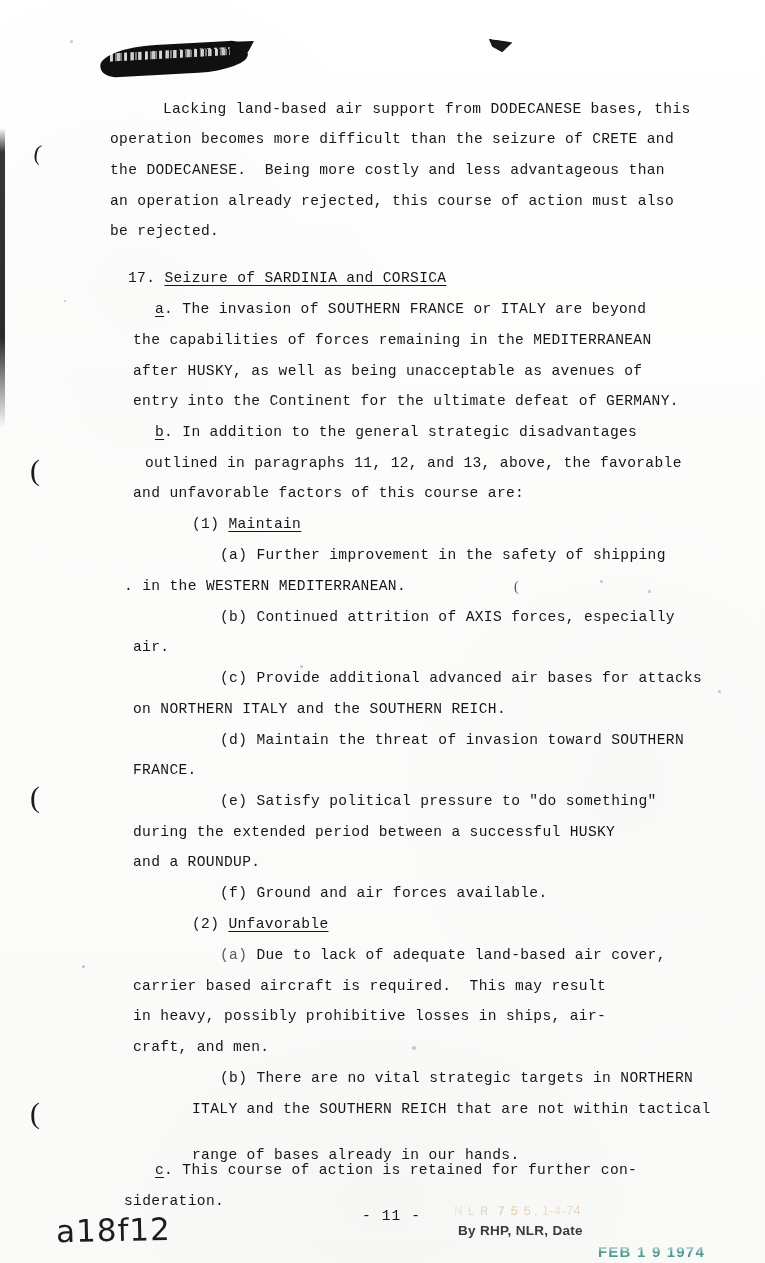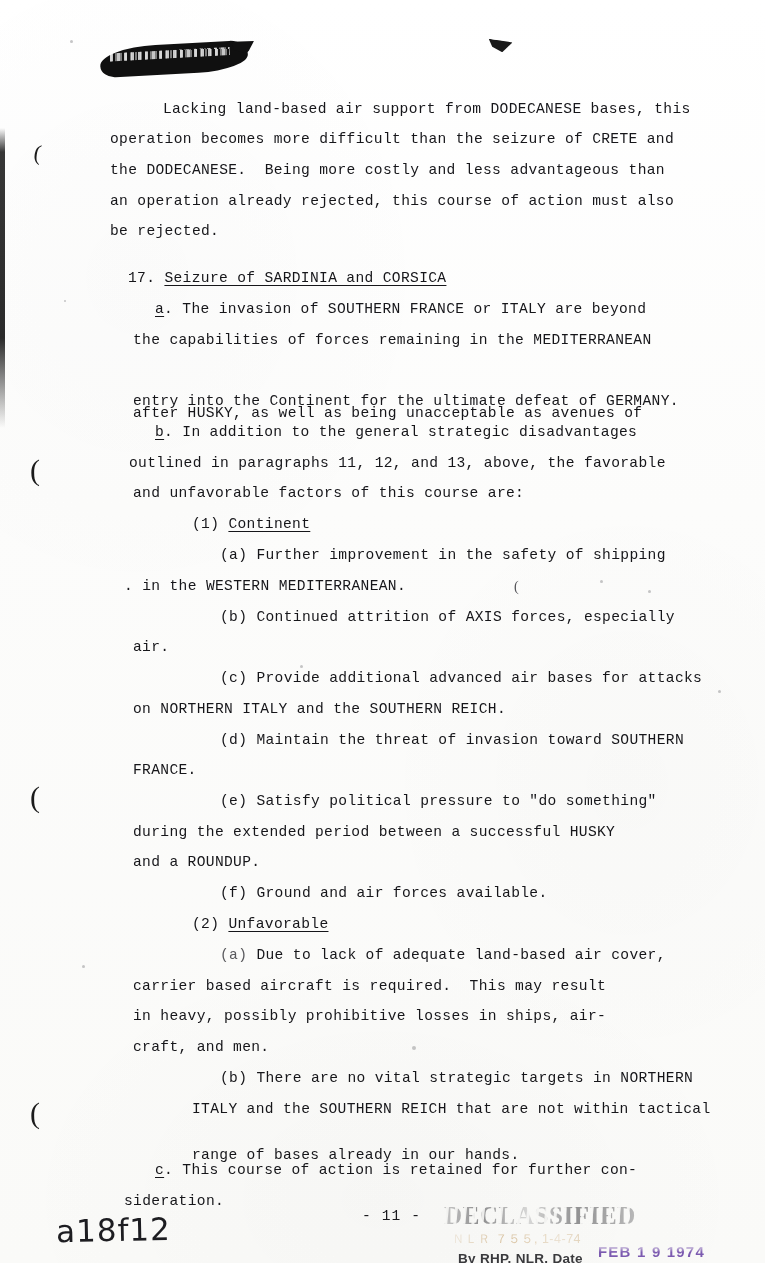--- a/index.html
+++ b/index.html
@@ -168,21 +168,21 @@
     margin-left: 14px;
     white-space: pre;
   }
   .stamp-date {
     position: absolute;
     left: 598px; top: 1243px;
     font-family: "Liberation Sans", sans-serif;
     font-size: 15px;
     font-weight: 700;
     letter-spacing: 1.2px;
-    color: #4c1d95;
+    color: #0f766e;
     opacity: .72;
     white-space: pre;
     -webkit-mask-image: linear-gradient(180deg, rgba(0,0,0,0) 0%, rgba(0,0,0,.35) 22%, rgba(0,0,0,1) 55%, rgba(0,0,0,1) 100%);
     mask-image: linear-gradient(180deg, rgba(0,0,0,0) 0%, rgba(0,0,0,.35) 22%, rgba(0,0,0,1) 55%, rgba(0,0,0,1) 100%);
   }
 
   .handwritten {
     position: absolute;
     left: 56px; top: 1212px;
     font-family: "DejaVu Sans", sans-serif;
@@ -225,28 +225,28 @@
     <div class="line" style="left:163px; top:102px;text-align:right;">Lacking land-based air support from DODECANESE bases, this</div>
     <div class="line" style="left:110px; top:132px;">operation becomes more difficult than the seizure of CRETE and</div>
     <div class="line" style="left:110px; top:163px;">the DODECANESE.  Being more costly and less advantageous than</div>
     <div class="line" style="left:110px; top:194px;">an operation already rejected, this course of action must also</div>
     <div class="line" style="left:110px; top:224px;">be rejected.</div>
 
     <div class="line" style="left:128px; top:271px;"><span>17.</span><span> </span><span class="u">Seizure of SARDINIA and CORSICA</span></div>
 
     <div class="line" style="left:155px; top:302px;"><span class="u">a</span><span>. The invasion of SOUTHERN FRANCE or ITALY are beyond</span></div>
     <div class="line" style="left:133px; top:333px;">the capabilities of forces remaining in the MEDITERRANEAN</div>
-    <div class="line" style="left:133px; top:364px;margin-top:42px;">after HUSKY, as well as being unacceptable as avenues of</div>
+    <div class="line" style="left:133px; top:364px;">after HUSKY, as well as being unacceptable as avenues of</div>
     <div class="line" style="left:133px; top:394px;">entry into the Continent for the ultimate defeat of GERMANY.</div>
 
     <div class="line" style="left:155px; top:425px;"><span class="u">b</span><span>. In addition to the general strategic disadvantages</span></div>
-    <div class="line" style="left:129px; top:456px;">outlined in paragraphs 11, 12, and 13, above, the favorable</div>
+    <div class="line" style="left:145px; top:456px;">outlined in paragraphs 11, 12, and 13, above, the favorable</div>
     <div class="line" style="left:133px; top:486px;">and unfavorable factors of this course are:</div>
 
-    <div class="line" style="left:192px; top:517px;"><span>(1)</span><span> </span><span class="u">Continent</span></div>
+    <div class="line" style="left:192px; top:517px;"><span>(1)</span><span> </span><span class="u">Maintain</span></div>
 
     <div class="line" style="left:220px; top:548px;"><span>(a)</span><span> </span><span>Further improvement in the safety of shipping</span></div>
     <div class="line" style="left:124px; top:579px;">. in the WESTERN MEDITERRANEAN.</div>
 
     <div class="line" style="left:220px; top:610px;"><span>(b)</span><span> </span><span>Continued attrition of AXIS forces, especially</span></div>
     <div class="line" style="left:133px; top:640px;">air.</div>
 
     <div class="line" style="left:220px; top:671px;"><span>(c)</span><span> </span><span>Provide additional advanced air bases for attacks</span></div>
     <div class="line" style="left:133px; top:702px;">on NORTHERN ITALY and the SOUTHERN REICH.</div>
 
@@ -271,21 +271,20 @@
     <div class="line" style="left:192px; top:1132px;margin-top:16px;">range of bases already in our hands.</div>
 
     <div class="line" style="left:155px; top:1163px;text-align:right;"><span class="u">c</span><span>. This course of action is retained for further con-</span></div>
     <div class="line" style="left:124px; top:1194px;">sideration.</div>
 
   </div>
 
   <div class="page-number">- 11 -</div>
 
   <div class="stamp">
-    <div class="stamp-title">DECLASSIFIED</div>
     <div class="stamp-authority">ＮＬＲ ７５５, 1-4-74</div>
     <div class="stamp-by">By RHP, NLR, Date</div>
   </div>
   <div class="stamp-date">FEB 1 9 1974</div>
 
   <div class="handwritten">a18f12</div>
 
 </div>
 
 </body></html>

